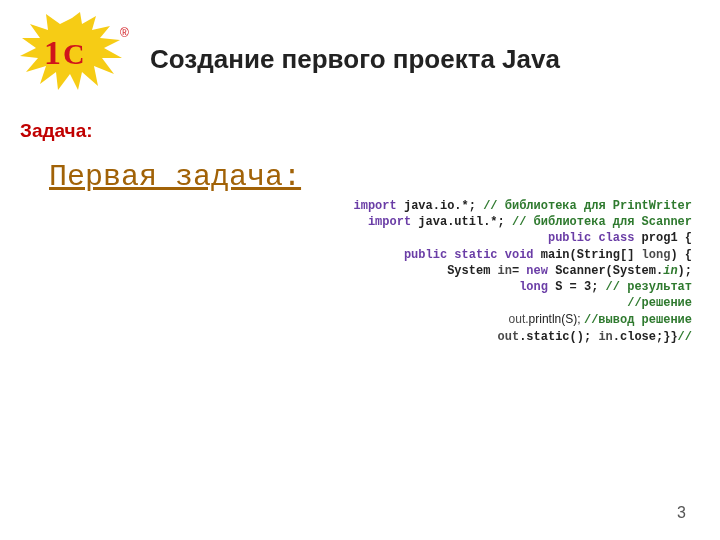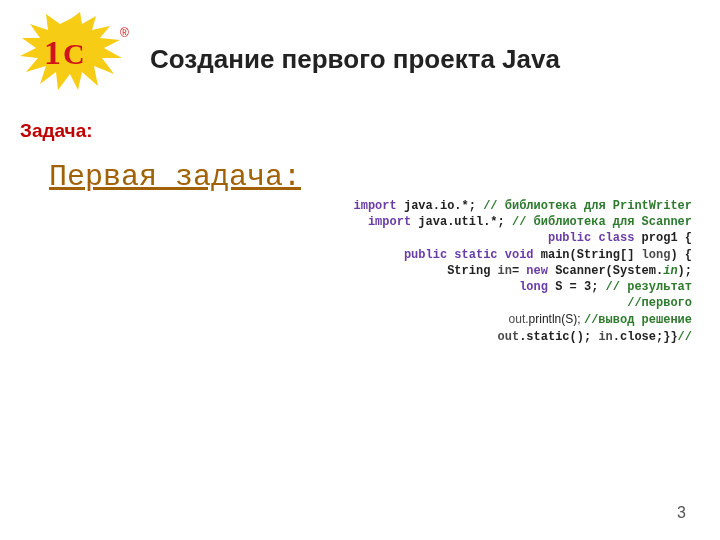--- a/index.html
+++ b/index.html
@@ -111,20 +111,20 @@
 
 <div class="task-label">Задача:</div>
 
 <div class="subtitle">Первая задача:</div>
 
 <div class="code">
   <div><span class="kw">import</span><span> java.io.*; </span><span class="cm">// библиотека для PrintWriter</span></div>
   <div><span class="kw">import</span><span> java.util.*; </span><span class="cm">// библиотека для Scanner</span></div>
   <div><span class="kw">public class</span><span> prog1 {</span></div>
   <div><span class="kw">public static void</span><span> main(String[] </span><span class="id">long</span><span>) {</span></div>
-  <div><span>String </span><span class="id">in</span><span>= </span><span class="kw">new</span><span> Scanner(System.</span><span class="it">in</span><span>);</span></div>
+  <div><span>System </span><span class="id">in</span><span>= </span><span class="kw">new</span><span> Scanner(System.</span><span class="it">in</span><span>);</span></div>
   <div><span class="kw">long</span><span> S = 3; </span><span class="cm">// результат</span></div>
-  <div><span class="cm">//первого</span></div>
+  <div><span class="cm">//решение</span></div>
   <div><span class="id sans">out.</span><span class="sans">println(S); </span><span class="cm">//вывод решение</span></div>
   <div><span class="id">out</span><span>.static(); </span><span class="id">in</span><span>.close;}}</span><span class="cm">//</span></div>
 </div>
 
 <div class="pagenum">3</div>
 
 </body></html>

